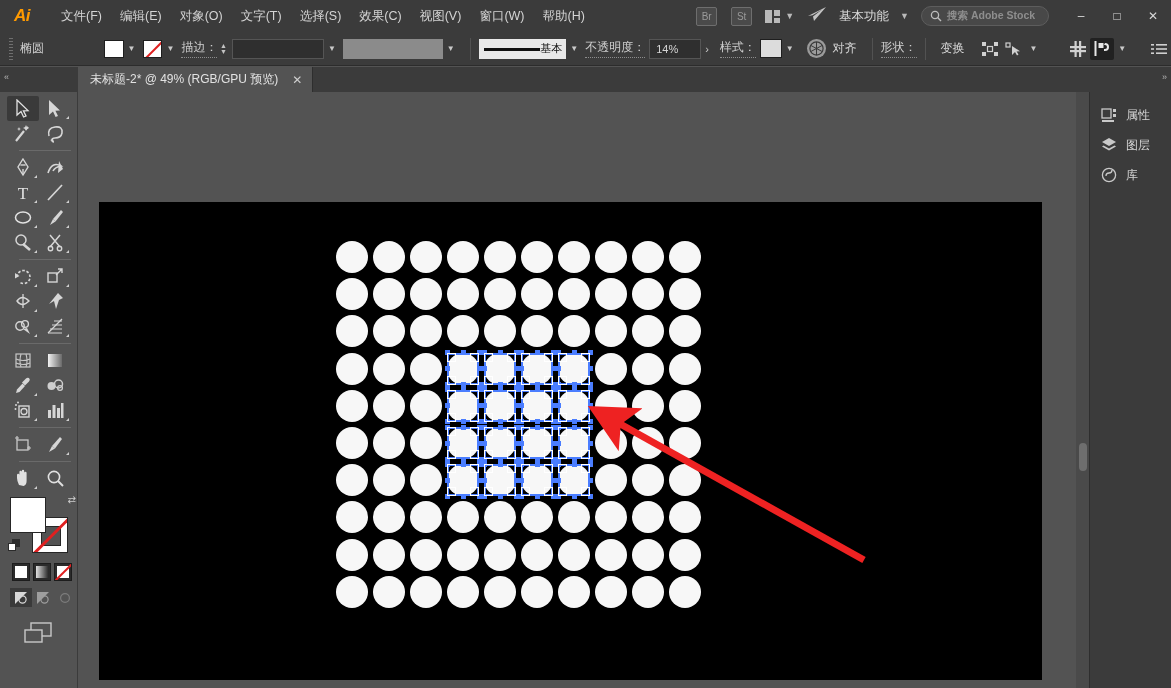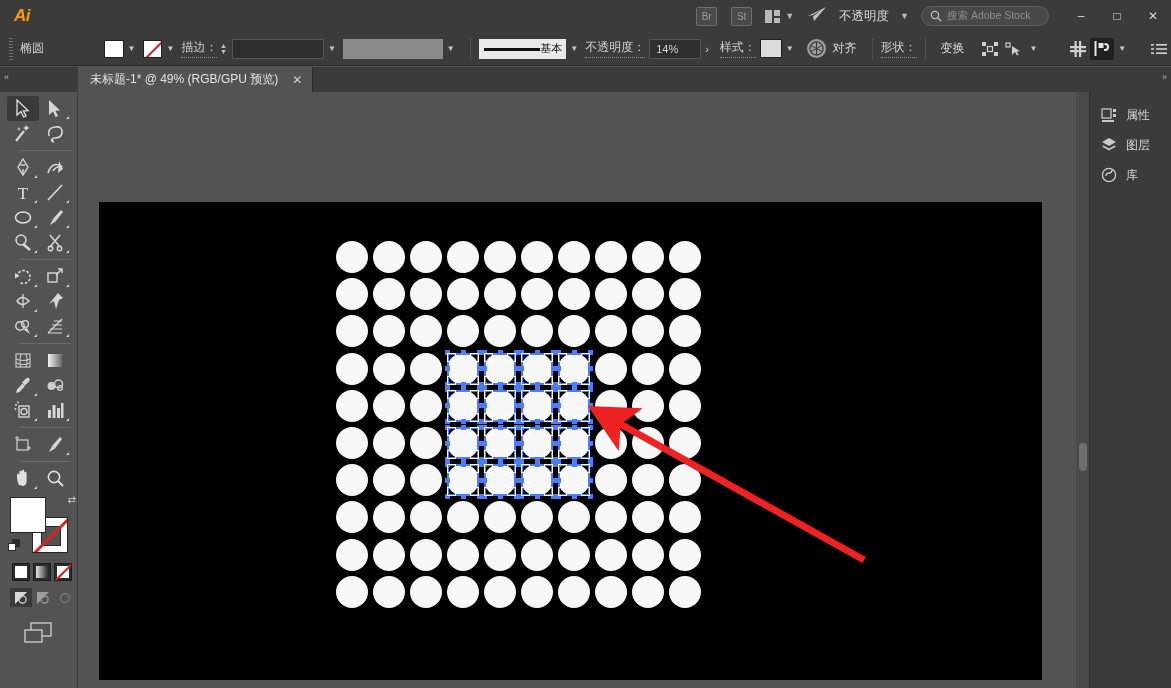--- a/index.html
+++ b/index.html
@@ -39,21 +39,21 @@
   .arr-grid i { position: absolute; background: #b9b9b9; display: block; }
   .chev { color: #b9b9b9; font-size: 9px; margin-left: 5px; }
   .plane { margin: 0 12px 0 10px; }
 
   .ws-label { color: #dcdcdc; font-size: 12.5px; margin-right: 6px; }
   .search-box {
     width: 128px; height: 20px; background: #484848; border: 1px solid #5d5d5d;
     border-radius: 10px; display: flex; align-items: center; padding: 0 8px;
     margin-left: 12px;
   }
-  .search-ph { color: #8e8e8e; font-size: 10.5px; margin-left: 5px; white-space: nowrap; }
+  .search-ph { color: #8e8e8e; font-size: 10.5px; margin-left: 5px; white-space: nowrap; font-weight: bold; }
 
   .wbtns { display: flex; margin-left: 14px; }
   .wbtn { width: 36px; height: 32px; display: flex; align-items: center; justify-content: center;
           color: #d8d8d8; font-size: 12px; }
 
   
   .controlbar {
     position: absolute; top: 32px; left: 0; width: 1171px; height: 34px;
     background: #3b3b3b; border-bottom: 1px solid #2c2c2c;
     display: flex; align-items: center;
@@ -185,41 +185,52 @@
             color: #c9c9c9; }
   .rp-label { color: #d6d6d6; font-size: 12px; margin-left: 6px; }
 </style>
 </head>
 <body>
 
 <div class="app">
 
   <div class="titlebar">
     <div class="ai-logo">Ai</div>
+    <div class="menu" id="menubar">
+        <div class="menu-item">文件(F)</div>
+        <div class="menu-item">编辑(E)</div>
+        <div class="menu-item">对象(O)</div>
+        <div class="menu-item">文字(T)</div>
+        <div class="menu-item">选择(S)</div>
+        <div class="menu-item">效果(C)</div>
+        <div class="menu-item">视图(V)</div>
+        <div class="menu-item">窗口(W)</div>
+        <div class="menu-item">帮助(H)</div>
+      </div>
 
     <div class="tb-right">
       <div class="sq-icon">Br</div>
       <div class="sq-icon">St</div>
 
       <div class="arrange-ico">
         <span class="arr-grid">
           <i style="left:0;top:0;width:7px;height:13px;"></i>
           <i style="left:9px;top:0;width:6px;height:6px;"></i>
           <i style="left:9px;top:8px;width:6px;height:5px;"></i>
         </span>
         <span class="chev">▼</span>
       </div>
 
       <span class="plane">
         <svg width="20" height="16" viewBox="0 0 20 16">
           <path d="M1 10 L19 1 L7 15 L6 10.5 L15 3.5 L5.5 9.2 Z" fill="#c4c4c4"></path>
         </svg>
       </span>
 
-      <span class="ws-label">不透明度</span>
+      <span class="ws-label">基本功能</span>
       <span class="chev">▼</span>
 
       <div class="search-box">
         <svg width="12" height="12" viewBox="0 0 12 12">
           <circle cx="5" cy="5" r="3.6" fill="none" stroke="#bdbdbd" stroke-width="1.3"></circle>
           <line x1="7.6" y1="7.6" x2="11" y2="11" stroke="#bdbdbd" stroke-width="1.4"></line>
         </svg>
         <span class="search-ph">搜索 Adobe Stock</span>
       </div>
 
@@ -323,21 +334,21 @@
         <rect x="0" y="9.4" width="3" height="1.6" fill="#d0d0d0"></rect>
           <rect x="5" y="9.4" width="11" height="1.6" fill="#d0d0d0"></rect>
       </svg>
     </div>
   </div>
 
   <div class="tabbar">
     <span class="panel-collapse-l">«</span>
     <span class="panel-collapse-r">»</span>
     <div class="doctab">
-      <span class="doctab-title">未标题-1* @ 49% (RGB/GPU 预览)</span>
+      <span class="doctab-title">未标题-2* @ 49% (RGB/GPU 预览)</span>
       <span class="doctab-close">✕</span>
     </div>
   </div>
 
   <div class="toolbar">
     <div class="tgrid" id="toolgrid">
         <div class="tool sel">
           <svg width="19" height="19" viewBox="0 0 19 19">
             <path d="M3 1 L3 16 L7 12.5 L9.6 18 L12 17 L9.4 11.8 L14 11.6 Z" fill="none" stroke="#e2e2e2" stroke-width="1.3"></path>
           </svg>

